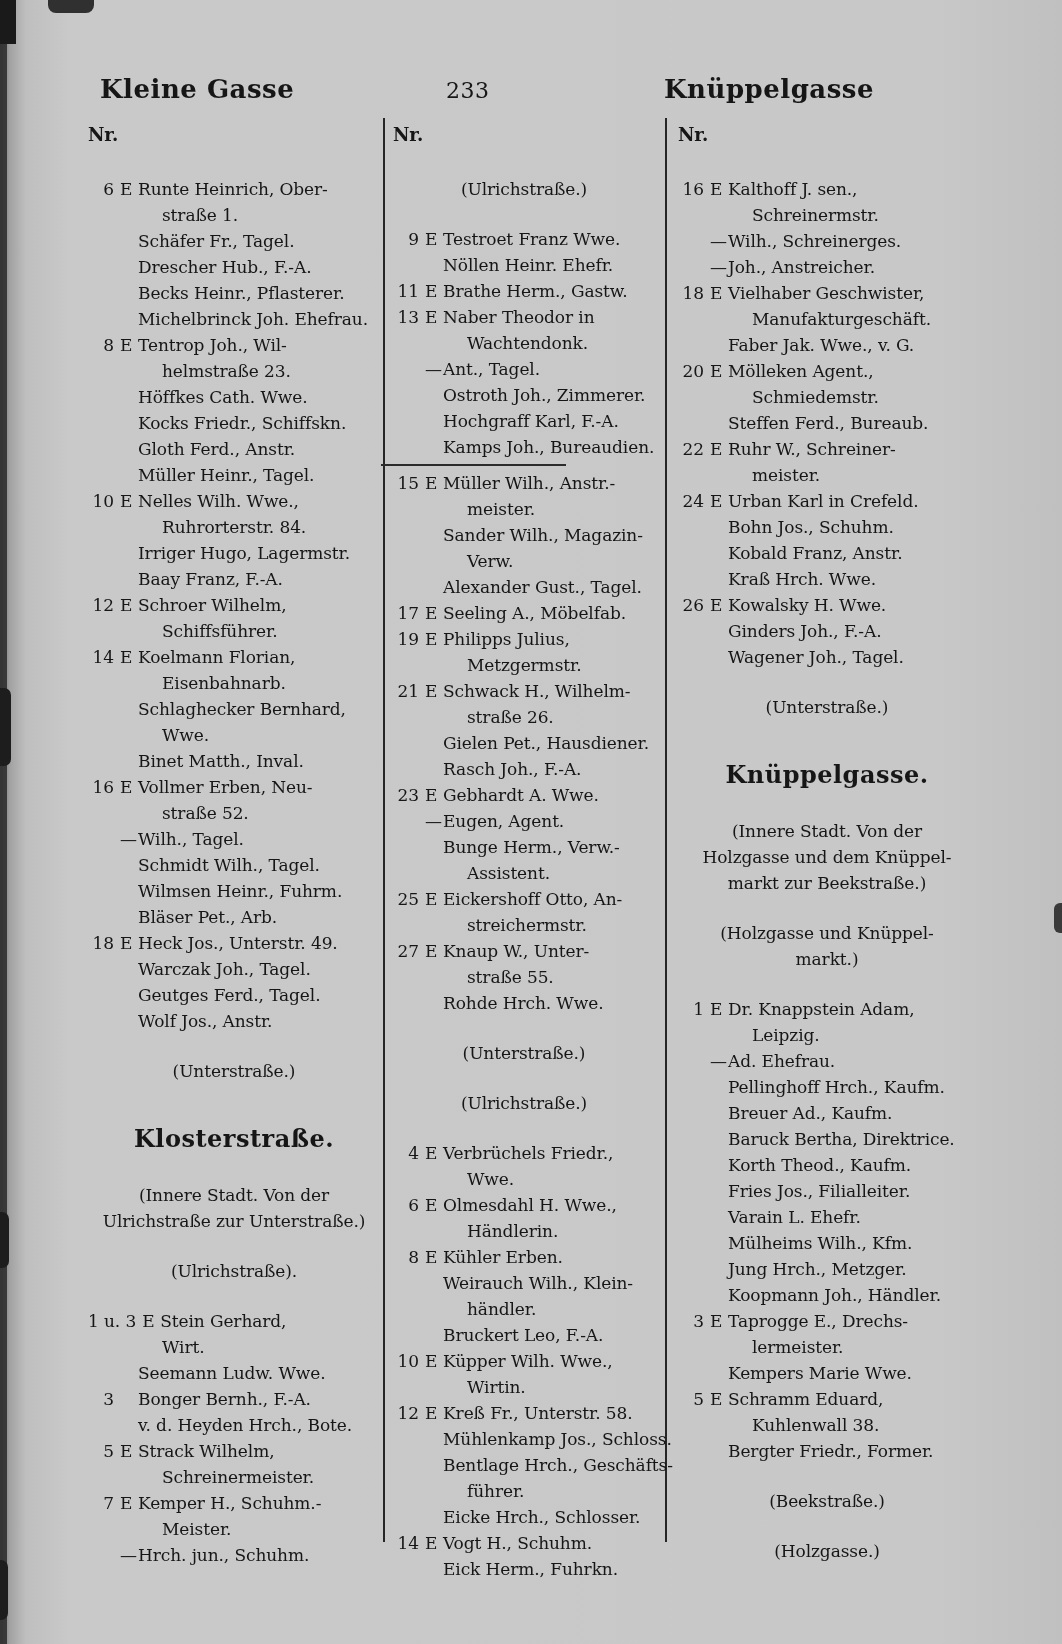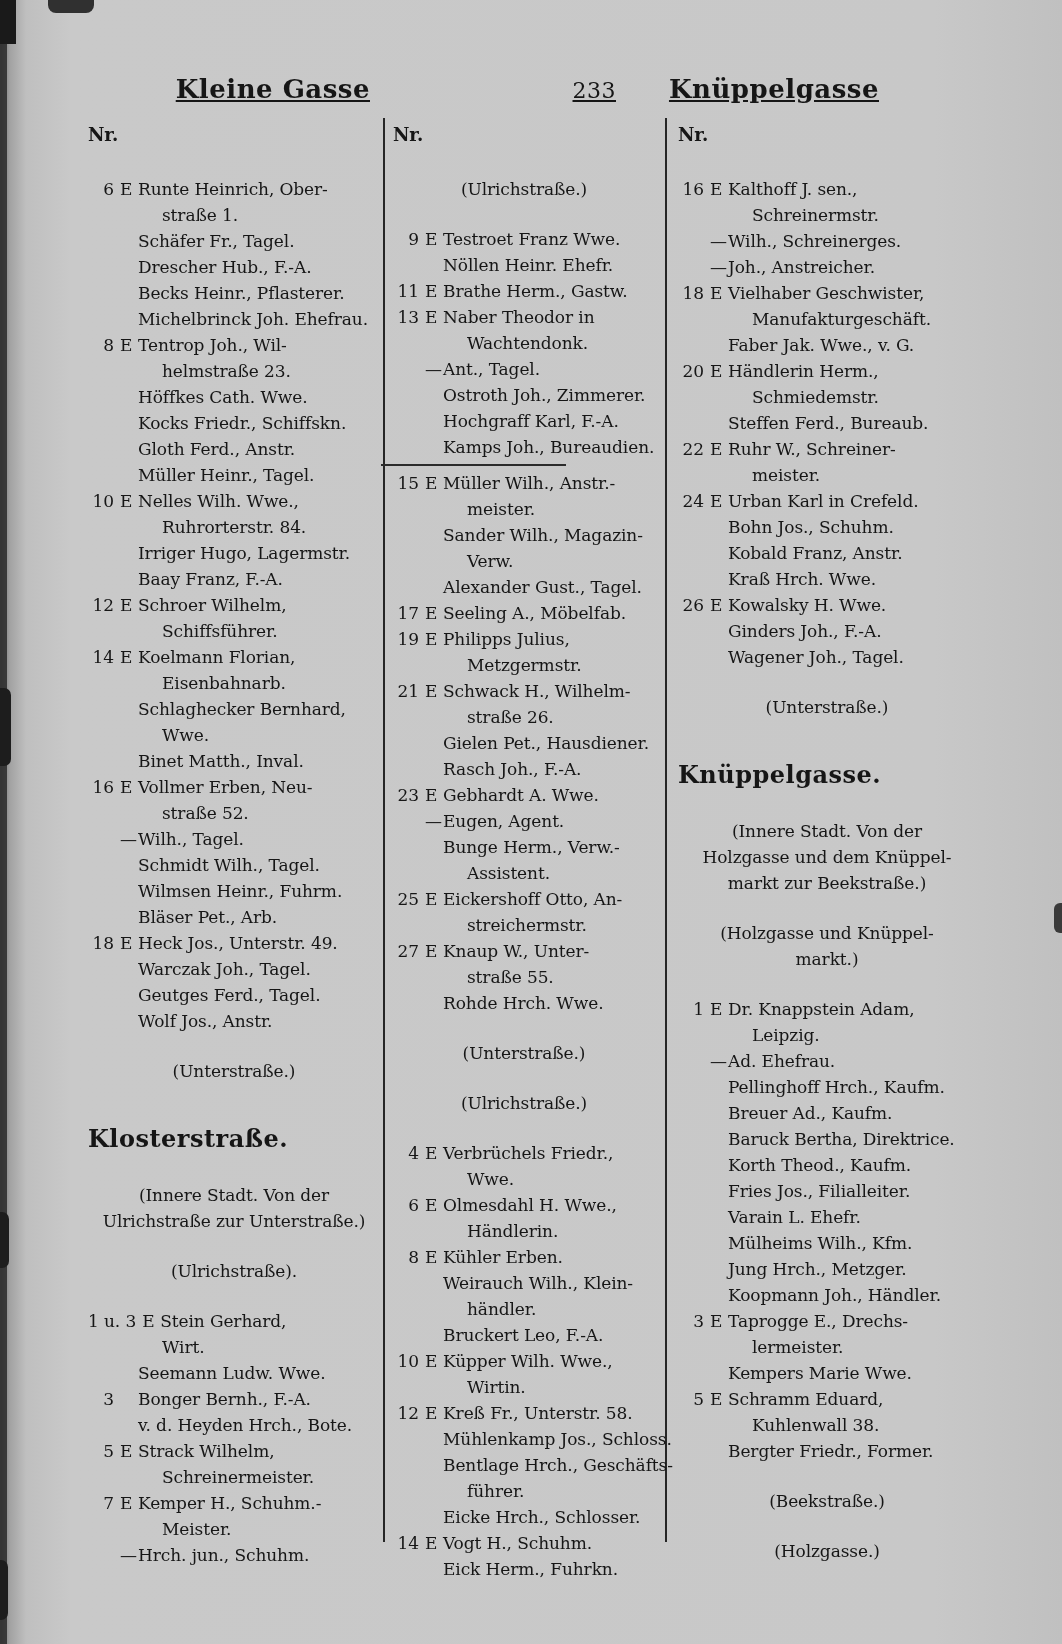--- a/index.html
+++ b/index.html
@@ -12,40 +12,40 @@
   
   .edge-strip{position:absolute;left:0;top:0;width:7px;height:1644px;background:#2a2a2a;opacity:.85;}
   .blob{position:absolute;background:#1d1d1d;border-radius:0 7px 7px 0;}
   .blob.b1{left:0;top:688px;width:11px;height:78px;}
   .blob.b2{left:0;top:1212px;width:9px;height:56px;}
   .blob.b3{left:0;top:1560px;width:8px;height:60px;}
   .smudge-tl{position:absolute;left:48px;top:0;width:46px;height:13px;background:#303030;border-radius:0 0 8px 8px;}
   .corner-tl{position:absolute;left:0;top:0;width:16px;height:44px;background:#1a1a1a;}
   .mark-right{position:absolute;right:0;top:903px;width:8px;height:30px;background:#3a3a3a;border-radius:6px 0 0 6px;}
   
-  .hdr{position:absolute;top:74px;font-weight:bold;font-size:26px;letter-spacing:.5px;text-align:right;text-decoration:underline;}
+  .hdr{position:absolute;top:74px;font-weight:bold;font-size:26px;letter-spacing:.5px;text-align:left;}
   .hdr.left{left:100px;width:270px;}
   .hdr.center{left:446px;width:170px;font-weight:normal;font-size:22px;top:78px;}
   .hdr.right{left:648px;width:215px;margin-left:16px;}
   
   .divider{position:absolute;top:118px;width:2px;height:1424px;background:#262626;}
   .divider.d1{left:383px;}
   .divider.d2{left:665px;}
   
   .col{position:absolute;top:122px;font-size:17px;line-height:26px;letter-spacing:-0.1px;}
   .col.c1{left:88px;width:292px;}
   .col.c2{left:393px;width:262px;}
   .col.c3{left:678px;width:298px;}
   .nr{font-weight:bold;font-size:18px;margin-bottom:28px;}
   .entry .l1{white-space:nowrap;}
   .num{display:inline-block;min-width:26px;text-align:right;margin-right:6px;}
   .etag{display:inline-block;min-width:18px;}
   .cont{padding-left:74px;}
   .note{text-align:center;margin:24px 0;}
-  .heading{font-weight:bold;font-size:24px;letter-spacing:.5px;margin:42px 0 30px;}
+  .heading{text-align:center;font-weight:bold;font-size:24px;letter-spacing:.5px;margin:42px 0 30px;}
   .rule{height:2px;background:#2b2b2b;width:185px;margin:4px 0 4px -12px;}
 </style>
 </head>
 <body>
 
 <div class="page">
   <div class="edge-strip"></div>
   <div class="blob b1"></div>
   <div class="blob b2"></div>
   <div class="blob b3"></div>
@@ -324,21 +324,21 @@
         <div class="l1"><span class="num"></span><span class="etag">—</span><span class="txt">Joh., Anstreicher.</span></div>
       </div>
       <div class="entry">
         <div class="l1"><span class="num">18</span><span class="etag">E</span><span class="txt">Vielhaber Geschwister,</span></div>
         <div class="cont">Manufakturgeschäft.</div>
       </div>
       <div class="entry">
         <div class="l1"><span class="num"></span><span class="etag"></span><span class="txt">Faber Jak. Wwe., v. G.</span></div>
       </div>
       <div class="entry">
-        <div class="l1"><span class="num">20</span><span class="etag">E</span><span class="txt">Händlerin Herm.,</span></div>
+        <div class="l1"><span class="num">20</span><span class="etag">E</span><span class="txt">Mölleken Agent.,</span></div>
         <div class="cont">Schmiedemstr.</div>
       </div>
       <div class="entry">
         <div class="l1"><span class="num"></span><span class="etag"></span><span class="txt">Steffen Ferd., Bureaub.</span></div>
       </div>
       <div class="entry">
         <div class="l1"><span class="num">22</span><span class="etag">E</span><span class="txt">Ruhr W., Schreiner-</span></div>
         <div class="cont">meister.</div>
       </div>
       <div class="entry">

